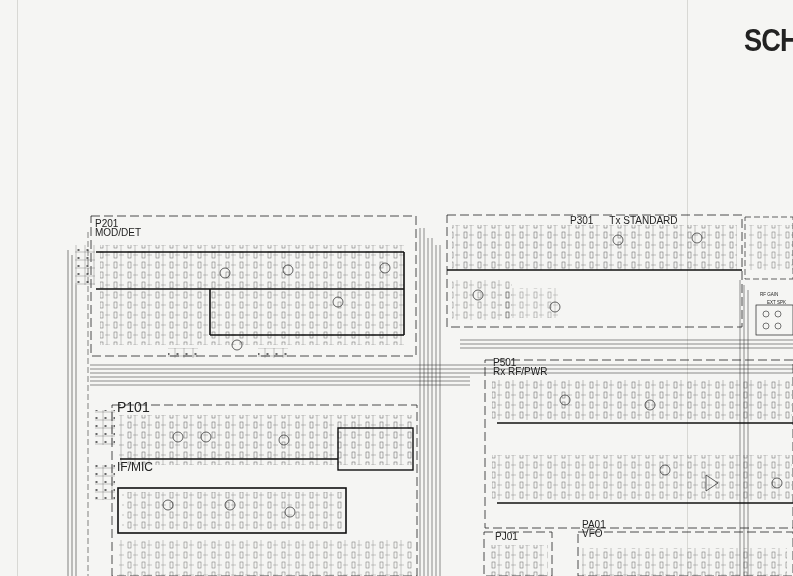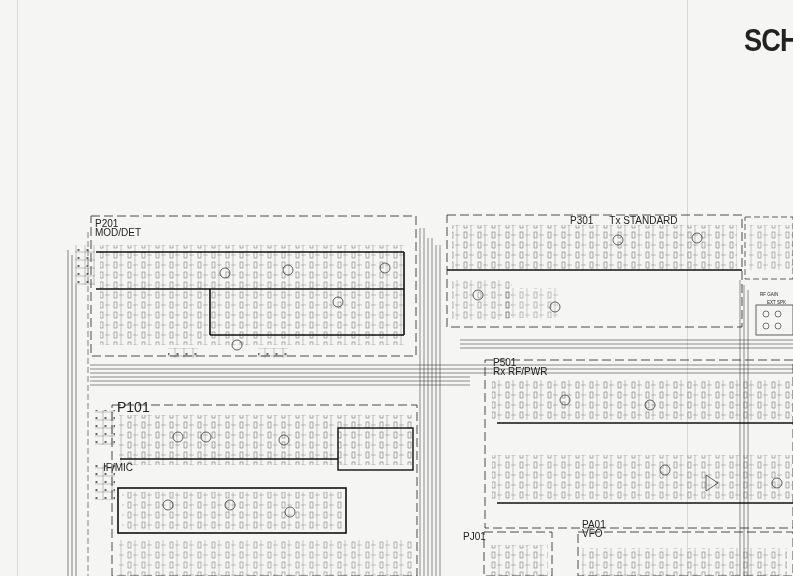--- a/index.html
+++ b/index.html
@@ -166,28 +166,28 @@
     <div>P201</div>
     <div>MOD/DET</div>
   </div>
   <div class="mod-label" style="left:570px;top:216px;display:flex;gap:16px">
     <span>P301</span>
     <span>Tx STANDARD</span>
   </div>
   <div class="mod-label" style="left:117px;top:403px;font-size:14px">
     <span>P101</span>
   </div>
-  <div class="mod-label" style="left:103px;top:463px;font-size:10px">
+  <div class="mod-label" style="left:117px;top:463px;font-size:12px">
     <span>IF/MIC</span>
   </div>
   <div class="mod-label" style="left:493px;top:358px">
     <div>P501</div>
     <div>Rx RF/PWR</div>
   </div>
-  <div class="mod-label" style="left:463px;top:532px">
+  <div class="mod-label" style="left:495px;top:532px">
     <div>PJ01</div>
   </div>
   <div class="mod-label" style="left:582px;top:520px">
     <div>PA01</div>
     <div>VFO</div>
   </div>
   <div class="mod-label" style="left:760px;top:290px;font-size:4.5px">RF GAIN</div>
   <div class="mod-label" style="left:767px;top:298px;font-size:4.5px">EXT SPK</div>
 </div>
 

